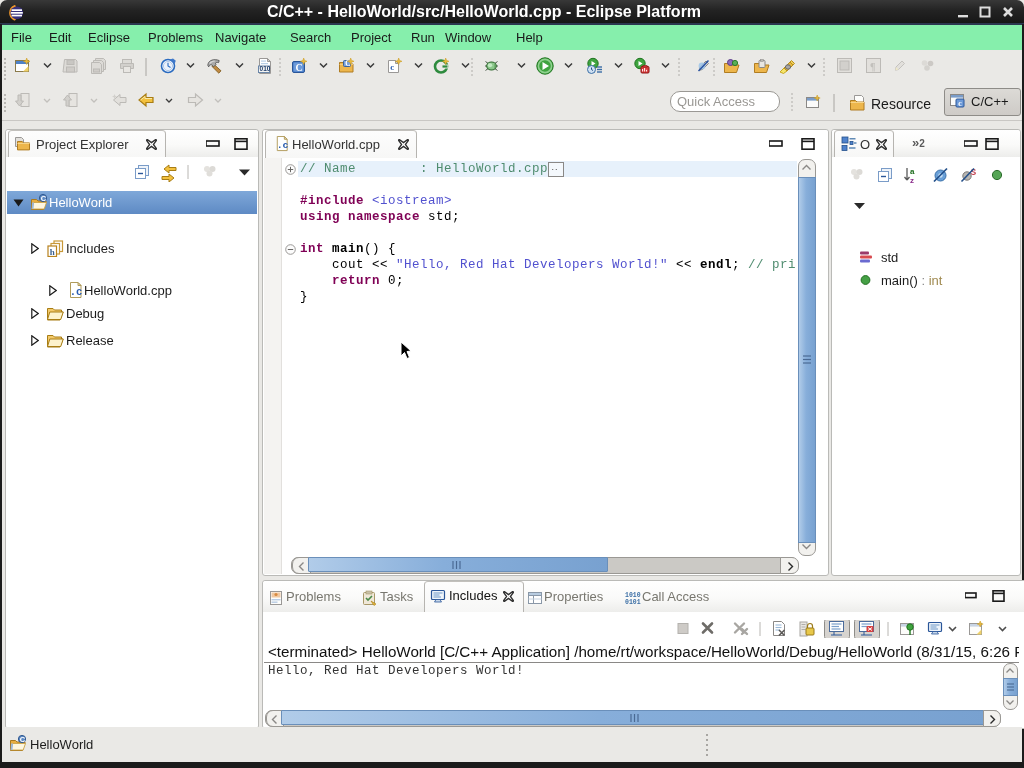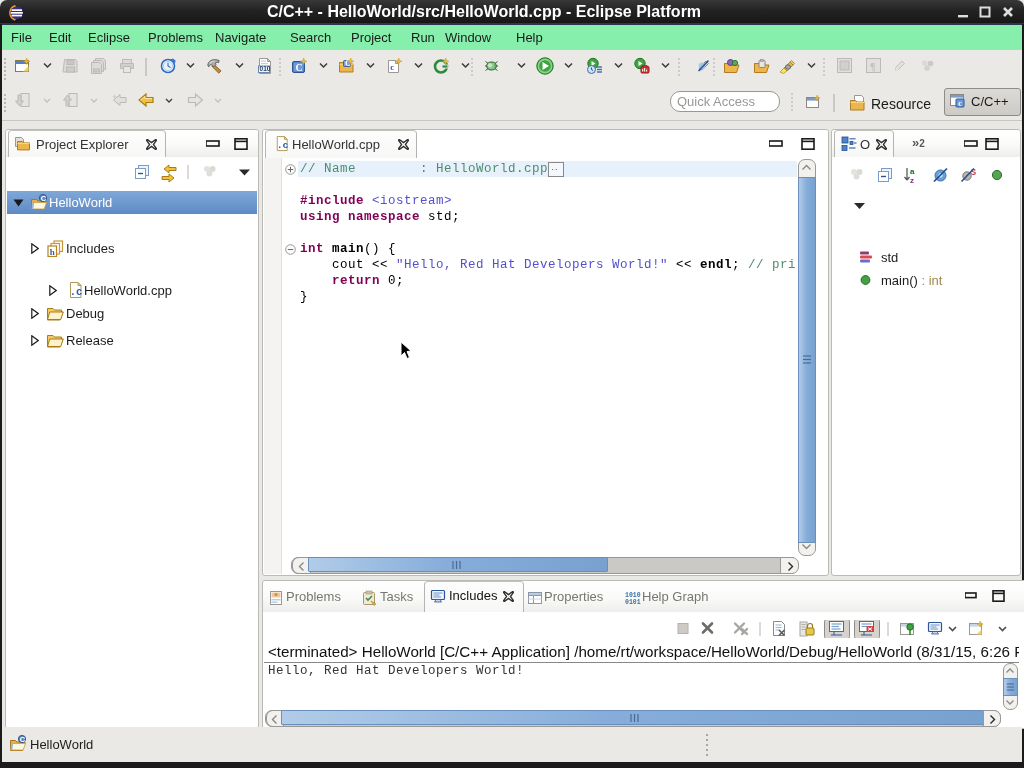--- a/index.html
+++ b/index.html
@@ -653,21 +653,21 @@
     <rect x="1.5" y="2.5" width="13" height="11" fill="#fff" stroke="#8a98a8"></rect>
     <rect x="1.5" y="2.5" width="13" height="3" fill="#b8cce0" stroke="#8a98a8"></rect>
     <line x1="6.5" y1="5.5" x2="6.5" y2="13.5" stroke="#8a98a8"></line>
     <line x1="1.5" y1="9" x2="14.5" y2="9" stroke="#c8d4e0"></line>
   </svg>
   <span class="ctab" style="left:281px;top:8px;">Properties</span>
   <svg class="abs" style="left:362px;top:9px" width="16" height="16" viewBox="0 0 16 16">
     <text x="0" y="7" font-size="6.5" font-weight="bold" fill="#3a6ea5" font-family="Liberation Mono">1010</text>
     <text x="0" y="14" font-size="6.5" font-weight="bold" fill="#3a6ea5" font-family="Liberation Mono">0101</text>
   </svg>
-  <span class="ctab" style="left:379px;top:8px;">Help Graph</span>
+  <span class="ctab" style="left:379px;top:8px;">Call Access</span>
   <svg class="abs" style="left:702px;top:9px" width="40" height="12" viewBox="0 0 40 12">
     <rect x="0" y="3" width="11" height="4.6" fill="none" stroke="#1a1a1a" stroke-width="1.6"></rect>
     <rect x="28" y="0.8" width="11" height="10.4" fill="none" stroke="#1a1a1a" stroke-width="1.6"></rect>
     <line x1="28" y1="3.4" x2="39" y2="3.4" stroke="#1a1a1a" stroke-width="1.6"></line>
   </svg>
 
   <div class="abs" style="left:1px;top:31px;width:755px;height:33px;background:#fff;">
     <svg class="abs" style="left:408px;top:8px" width="345" height="18" viewBox="0 0 345 18">
       <rect x="6" y="3.5" width="10" height="10" fill="#cecbc7" stroke="#b4b2ae"></rect>
       <g stroke="#6e6c68" stroke-width="2.6" stroke-linecap="round">

